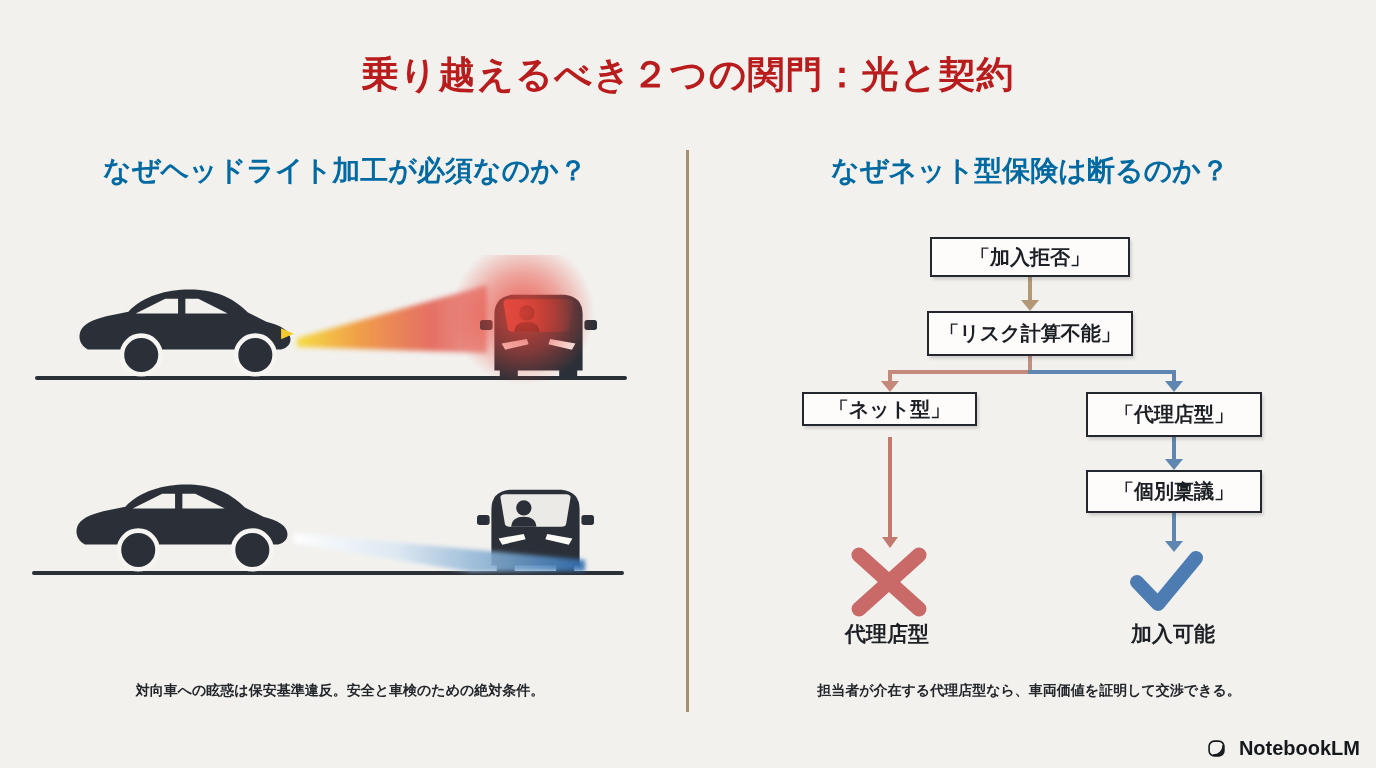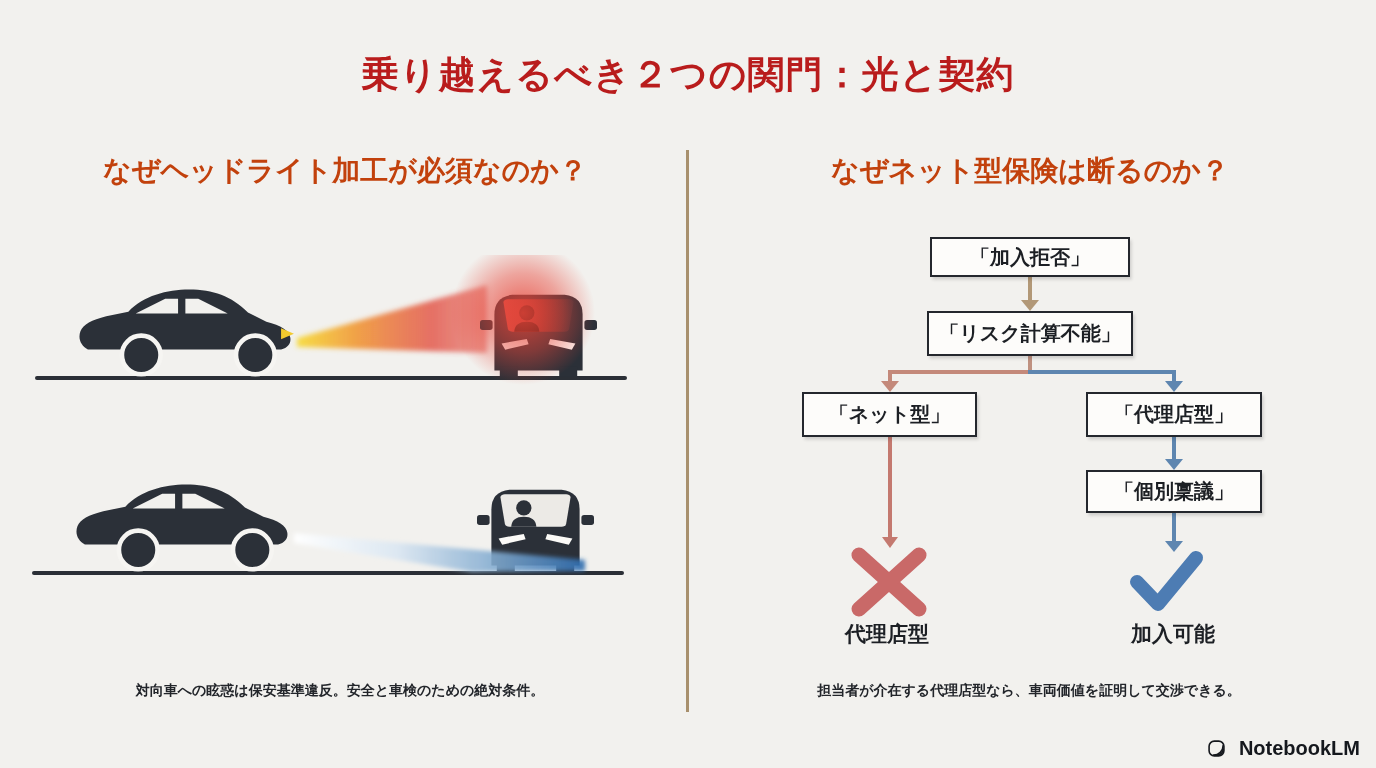--- a/index.html
+++ b/index.html
@@ -11,21 +11,21 @@
     overflow:hidden;
     position:relative;
   }
   .abs { position:absolute; }
   .title {
     left:0; top:50px; width:1376px;
     text-align:center; font-size:37px; font-weight:800;
     letter-spacing:1px; color:#b91c1c;
   }
   .heading {
-    font-size:28px; font-weight:800; text-align:center; color:#c2410c;
+    font-size:28px; font-weight:800; text-align:center; color:#0369a1;
   }
   .caption {
     font-size:14px; font-weight:700; text-align:center; color:#22252a;
   }
   .divider {
     left:686px; top:150px; width:3px; height:562px;
     background:#a8906d;
   }
   .fbox {
     background:#fdfcfa;
@@ -187,21 +187,21 @@
   <g stroke="#c96968" stroke-width="15" stroke-linecap="round">
     <line x1="159" y1="325" x2="219" y2="379"></line>
     <line x1="219" y1="325" x2="159" y2="379"></line>
   </g>
 
   <path d="M437,352 L458,374 L496,328" fill="none" stroke="#4d7cb3" stroke-width="14" stroke-linecap="round" stroke-linejoin="round"></path>
 </svg>
 
 <div class="abs fbox" style="left:930px; top:237px; width:200px; height:40px;">「加入拒否」</div>
 <div class="abs fbox" style="left:927px; top:311px; width:206px; height:45px;">「リスク計算不能」</div>
-<div class="abs fbox" style="left:802px; top:392px; width:175px; height:45px;">「ネット型」</div>
+<div class="abs fbox" style="left:802px; top:392px; width:175px; height:34px;">「ネット型」</div>
 <div class="abs fbox" style="left:1086px; top:392px; width:176px; height:45px;text-align:right;">「代理店型」</div>
 <div class="abs fbox" style="left:1086px; top:470px; width:176px; height:43px;">「個別稟議」</div>
 
 <div class="abs outcome-label" style="left:817px; top:620px; width:140px;">代理店型</div>
 <div class="abs outcome-label" style="left:1103px; top:620px; width:140px;">加入可能</div>
 
 <div class="abs caption" style="left:40px; top:682px; width:600px;">対向車への眩惑は保安基準違反。安全と車検のための絶対条件。</div>
 <div class="abs caption" style="left:743px; top:682px; width:572px;">担当者が介在する代理店型なら、車両価値を証明して交渉できる。</div>
 
 <div class="abs footer">

